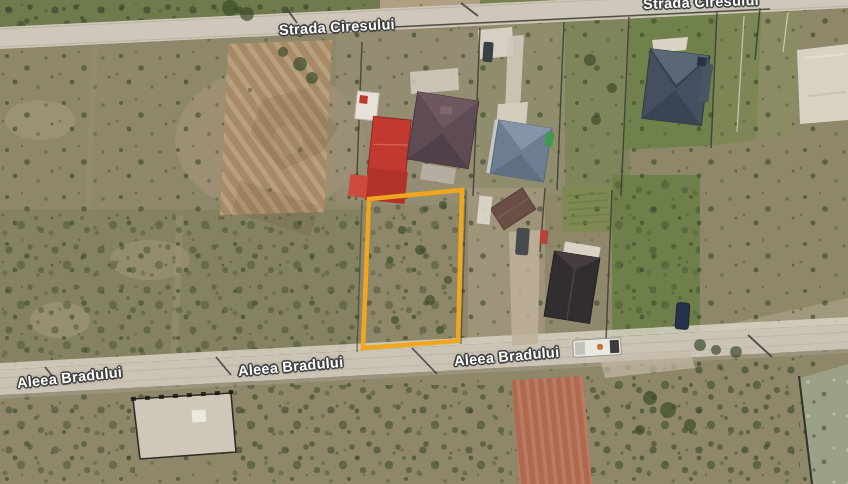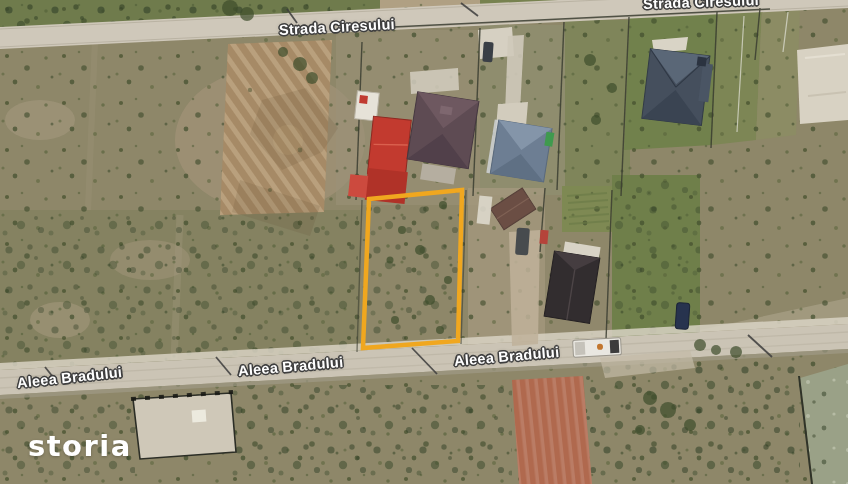--- a/index.html
+++ b/index.html
@@ -282,15 +282,14 @@
     <line x1="748" y1="335" x2="772" y2="357"></line>
   </g>
 </svg>
 
 <div class="street-label lbl-top1">Strada Ciresului</div>
 <div class="street-label lbl-top2">Strada Ciresului</div>
 <div class="street-label lbl-bot1">Aleea Bradului</div>
 <div class="street-label lbl-bot2">Aleea Bradului</div>
 <div class="street-label lbl-bot3">Aleea Bradului</div>
 
-<div class="brand-logo">storia</div>
 
 </div>
 
 </body></html>

